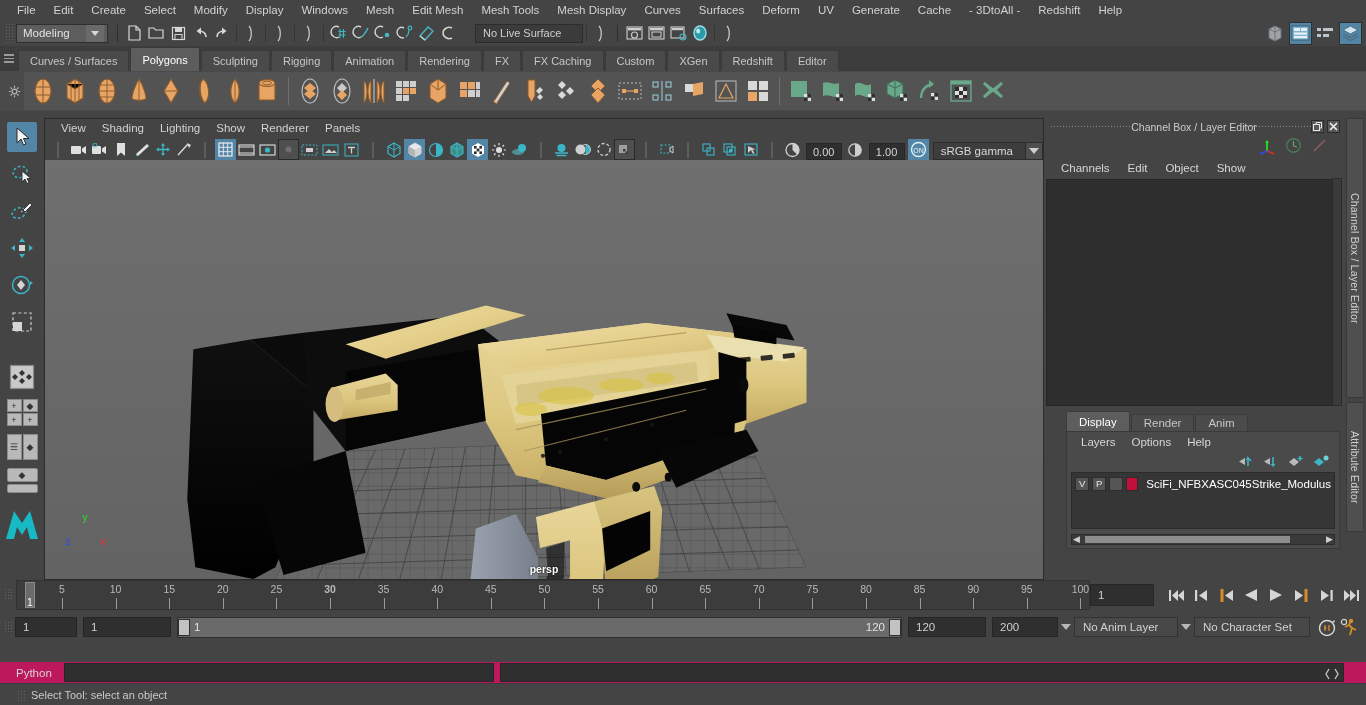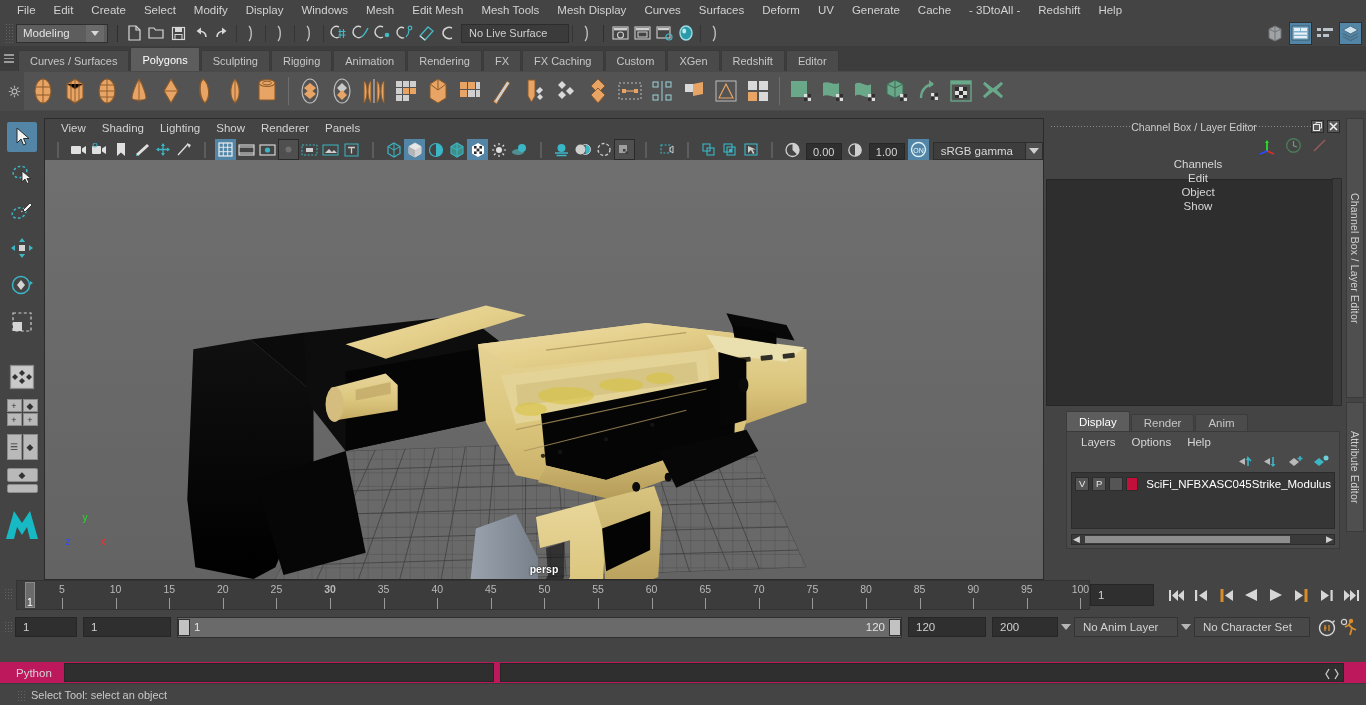--- a/index.html
+++ b/index.html
@@ -47,21 +47,21 @@
   }
   .vsep{ width:1px; height:17px; background:#2e2e2e; margin:0 5px; flex:0 0 1px;}
   .vsep2{ width:1px; height:17px; background:#353535; margin:0 3px; flex:0 0 1px;}
   .tbtn{
     width:22px; height:22px; display:flex; align-items:center; justify-content:center;
     flex:0 0 22px; cursor:default;
   }
   .livefield{
     height:19px; width:108px; background:#3b3b3b; border:1px solid #2d2d2d;
     color:#cfcfcf; font-size:11px; display:flex; align-items:center; padding-left:7px;
-    margin-left:2px;
+    margin-left:16px;
   }
 
   
   .shelfwrap{ background:#444444; }
   .shelftabs{
     height:25px; display:flex; align-items:flex-end; padding-left:18px;
     background:#3d3d3d; position:relative;
   }
   .shelftabs .handle{
     position:absolute; left:2px; top:0; bottom:0; width:14px;
@@ -167,21 +167,21 @@
     background-size:3px 3px;
   }
   .rdtitle .dots.l{ left:6px; }
   .rdtitle .dots.r{ left:196px; width:72px;}
   .rdbtn{
     position:absolute; top:2px; width:13px;height:13px;background:#585858;
     border:1px solid #2c2c2c; display:flex;align-items:center;justify-content:center;
     font-size:9px; color:#e0e0e0;
   }
   .gizrow{ height:22px; position:relative; }
-  .cbmenu{ height:22px; display:flex; align-items:center; padding-left:8px;flex-direction:column; }
+  .cbmenu{ height:22px; display:flex; align-items:center; padding-left:8px; }
   .cbmenu .mi{ padding:1px 9px; font-size:11.5px; color:#d6d6d6;}
   .cbbody{
     margin:0 2px; height:227px; background:#2e2e2e; border:1px solid #262626;
   }
   .cbscroll{
     position:absolute; right:2px; top:60px; width:10px; height:228px; background:#3a3a3a;
     border:1px solid #2c2c2c;
   }
   .layertabs{ display:flex; align-items:flex-end; height:20px; padding-left:22px; margin-top:5px;}
   .ltab{

